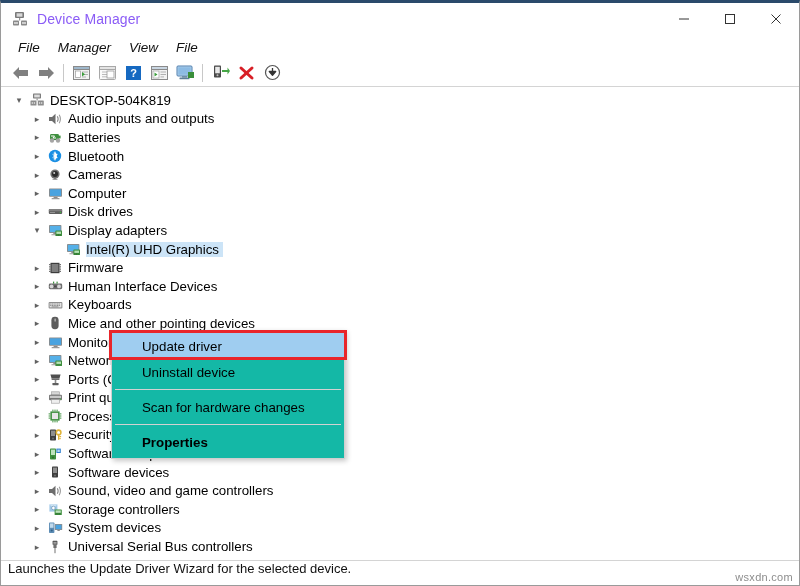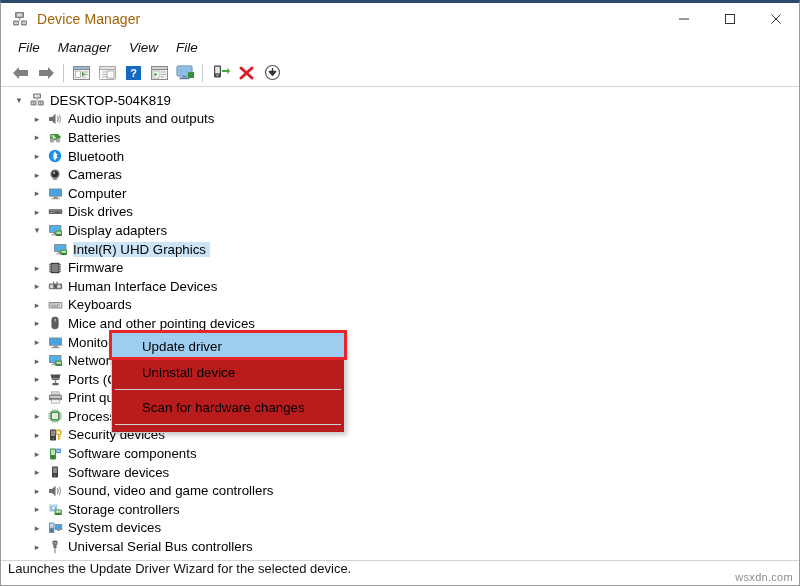--- a/index.html
+++ b/index.html
@@ -29,21 +29,21 @@
   }
   .title-icon {
     margin-left: 10px;
     width: 18px; height: 18px;
     position: relative;
     flex: 0 0 auto;
   }
   .title-text {
     margin-left: 8px;
     font-size: 14px;
-    color: #a16207;
+    color: #8b5cf6;
     letter-spacing: .1px;
   }
   .win-controls {
     position: absolute;
     right: 0; top: 0;
     height: 32px;
     display: flex;
   }
   .win-btn {
     width: 46px; height: 32px;
@@ -121,21 +121,21 @@
     flex: 0 0 auto;
     margin-right: 3px;
   }
   .row .lbl { padding-right: 4px; }
   .row.selected .lbl {
     background: #cce4f7;
   }
   
   .lvl0 { padding-left: 10px; }
   .lvl1 { padding-left: 28px; }
-  .lvl2 { padding-left: 33px; }
+  .lvl2 { padding-left: 46px; }
   
   .statusbar {
     height: 24px;
     display: flex;
     align-items: flex-start;
     padding-left: 7px;
     font-size: 13px;
     color: #111111;
     background: #ffffff;
     flex: 0 0 auto;
@@ -146,21 +146,21 @@
     right: 6px; bottom: 2px;
     font-size: 11px;
     color: #8d8d8d;
     letter-spacing: .3px;
   }
   
   .ctxmenu {
     position: absolute;
     left: 110px; top: 243px;
     width: 234px;
-    background: #b91c1c;
+    background: #14b8a6;
     border: 1px solid #cfcfcf;
     box-shadow: 2px 2px 5px rgba(0,0,0,.22);
     padding: 2px 0 3px 0;
     z-index: 40;
   }
   .ctx-item {
     height: 26px;
     display: flex;
     align-items: center;
     padding-left: 30px;
@@ -703,20 +703,21 @@
       </div>
 
     </div>
 
     <div class="ctxmenu">
       <div class="ctx-item hl">Update driver</div>
       <div class="ctx-item">Uninstall device</div>
       <div class="ctx-sep"></div>
       <div class="ctx-item">Scan for hardware changes</div>
       <div class="ctx-sep"></div>
+      <div class="ctx-item bold">Properties</div>
     </div>
 
     <div class="redbox"></div>
   </div>
 
   <div class="statusbar">
     <span>Launches the Update Driver Wizard for the selected device.</span>
     <span class="watermark">wsxdn.com</span>
   </div>
 

